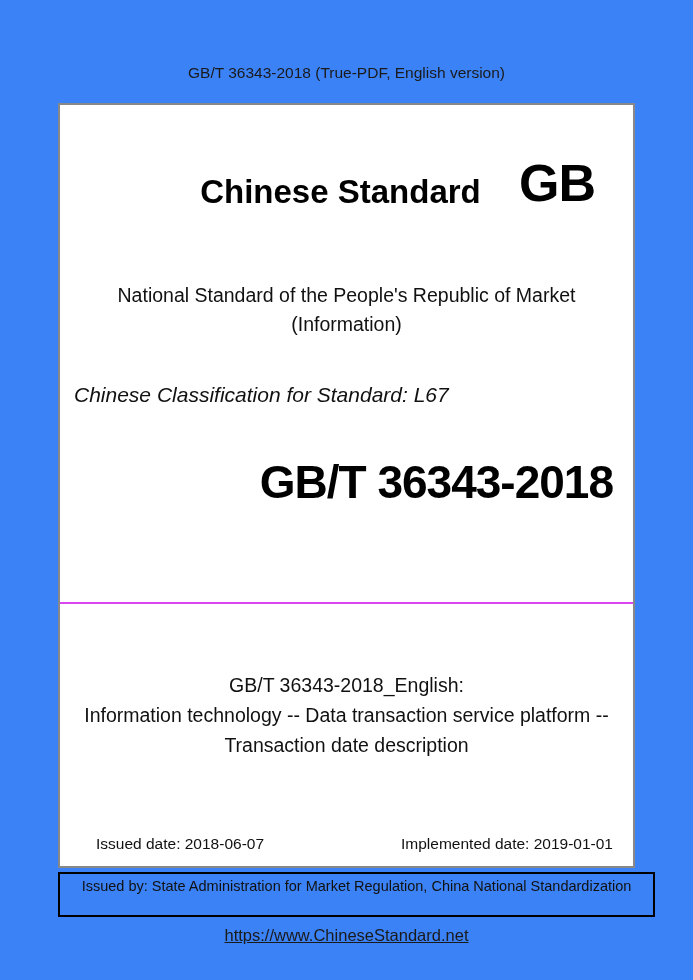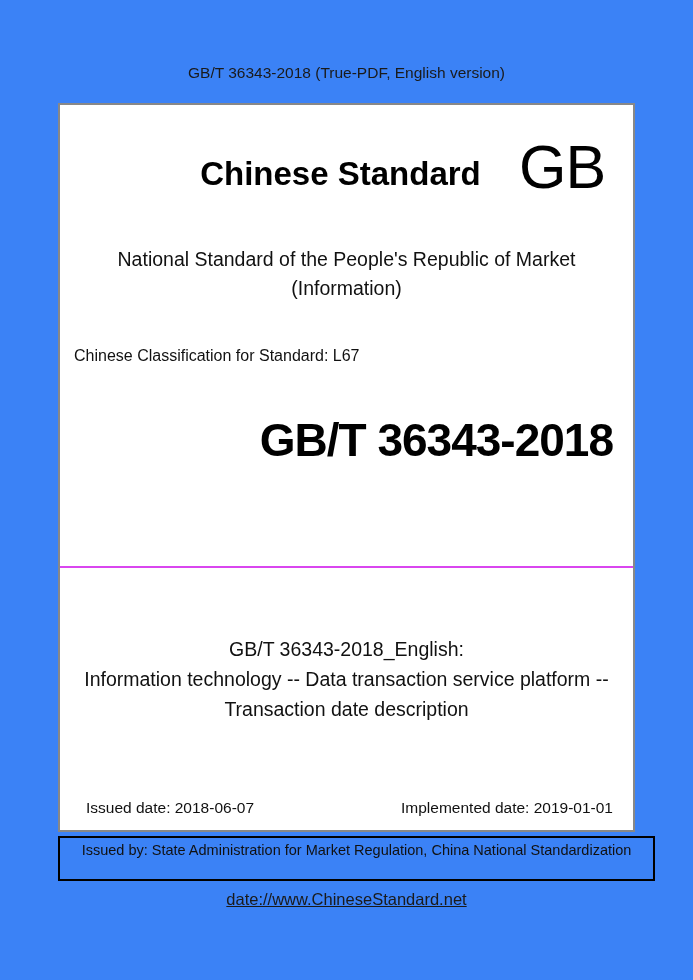--- a/index.html
+++ b/index.html
@@ -30,57 +30,59 @@
     border: 2px solid #888888;
     background: #ffffff;
   }
   .section-top {
     position: relative;
     box-sizing: border-box;
     height: 461px;
   }
   .brand-row {
     display: flex;
-    align-items: flex-end;
+    align-items: flex-start;
     padding: 16px 14px 0 16px;
     height: 72px;
+    margin-top: 36px;
   }
   .brand-title-wrap {
     flex: 1;
     padding-left: 86px;
     padding-top: 16px;
     text-align: center;
   }
   .brand-title {
     font-size: 33px;
     font-weight: bold;
     color: #000000;
     white-space: nowrap;
   }
   .brand-code {
     width: 100px;
     text-align: left;
-    font-size: 61px;
+    font-size: 52px;
     line-height: 52px;
-    font-weight: normal;
+    font-weight: bold;
     color: #000000;
     letter-spacing: -1px;
   }
   .national-block {
     margin-top: 52px;
     text-align: center;
     font-size: 19.5px;
     line-height: 29px;
     color: #111111;
   }
   .classification {
     margin-top: 44px;
     padding-left: 14px;
-    font-size: 16px;
+    font-size: 21px;
     color: #111111;
+    font-style: italic;
   }
   .standard-number {
     margin-top: 48px;
     text-align: right;
     padding-right: 20px;
     font-size: 46px;
     font-weight: bold;
     color: #000000;
     letter-spacing: -1px;
   }
@@ -92,21 +94,21 @@
   }
   .description-block {
     padding-top: 66px;
     text-align: center;
     font-size: 19.5px;
     line-height: 30px;
     color: #111111;
   }
   .dates-row {
     position: absolute;
-    left: 26px;
+    left: 36px;
     right: 20px;
     bottom: 13px;
     display: flex;
     justify-content: space-between;
     font-size: 15.5px;
     color: #111111;
   }
   .issuer-box {
     box-sizing: border-box;
     margin-left: 58px;
@@ -174,16 +176,16 @@
 
     </div>
 
   </div>
 
   <div class="issuer-box">
     <div>Issued by: State Administration for Market Regulation, China National Standardization</div>
   </div>
 
   <div class="doc-footer">
-    <a href="#">date://www.ChineseStandard.net</a>
+    <a href="#">https://www.ChineseStandard.net</a>
   </div>
 
 </div>
 
 </body></html>

